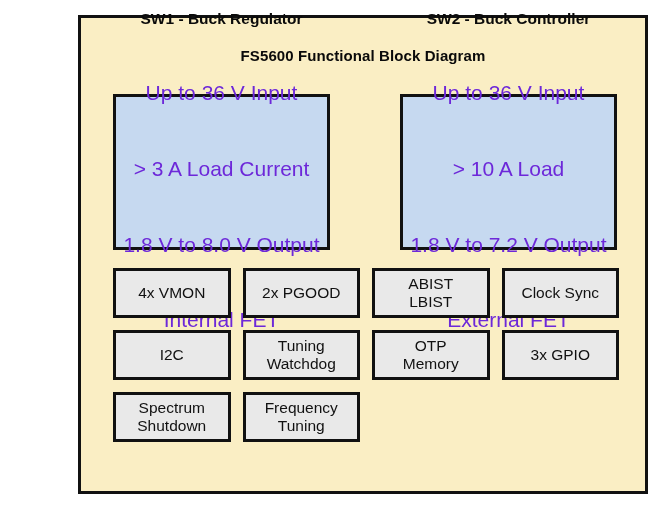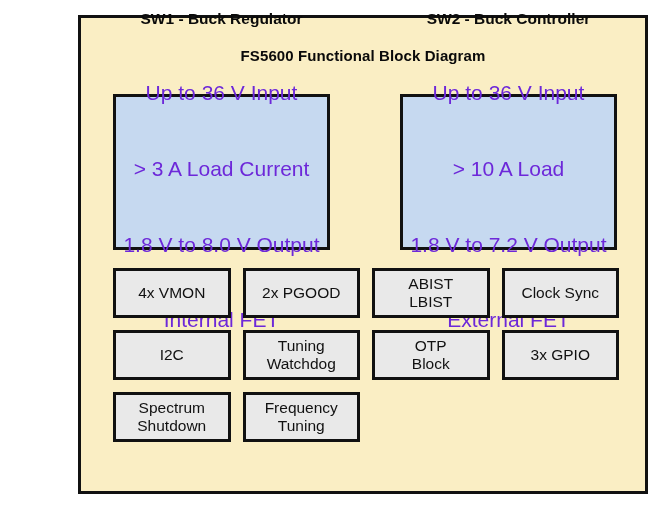--- a/index.html
+++ b/index.html
@@ -172,21 +172,21 @@
         <div class="feature-text">I2C</div>
       </div>
 
       <div class="feature-box">
         <div class="feature-text">Tuning</div>
         <div class="feature-text">Watchdog</div>
       </div>
 
       <div class="feature-box">
         <div class="feature-text">OTP</div>
-        <div class="feature-text">Block</div>
+        <div class="feature-text">Memory</div>
       </div>
 
       <div class="feature-box">
         <div class="feature-text">3x GPIO</div>
       </div>
 
       <div class="feature-box">
         <div class="feature-text">Spectrum</div>
         <div class="feature-text">Shutdown</div>
       </div>

